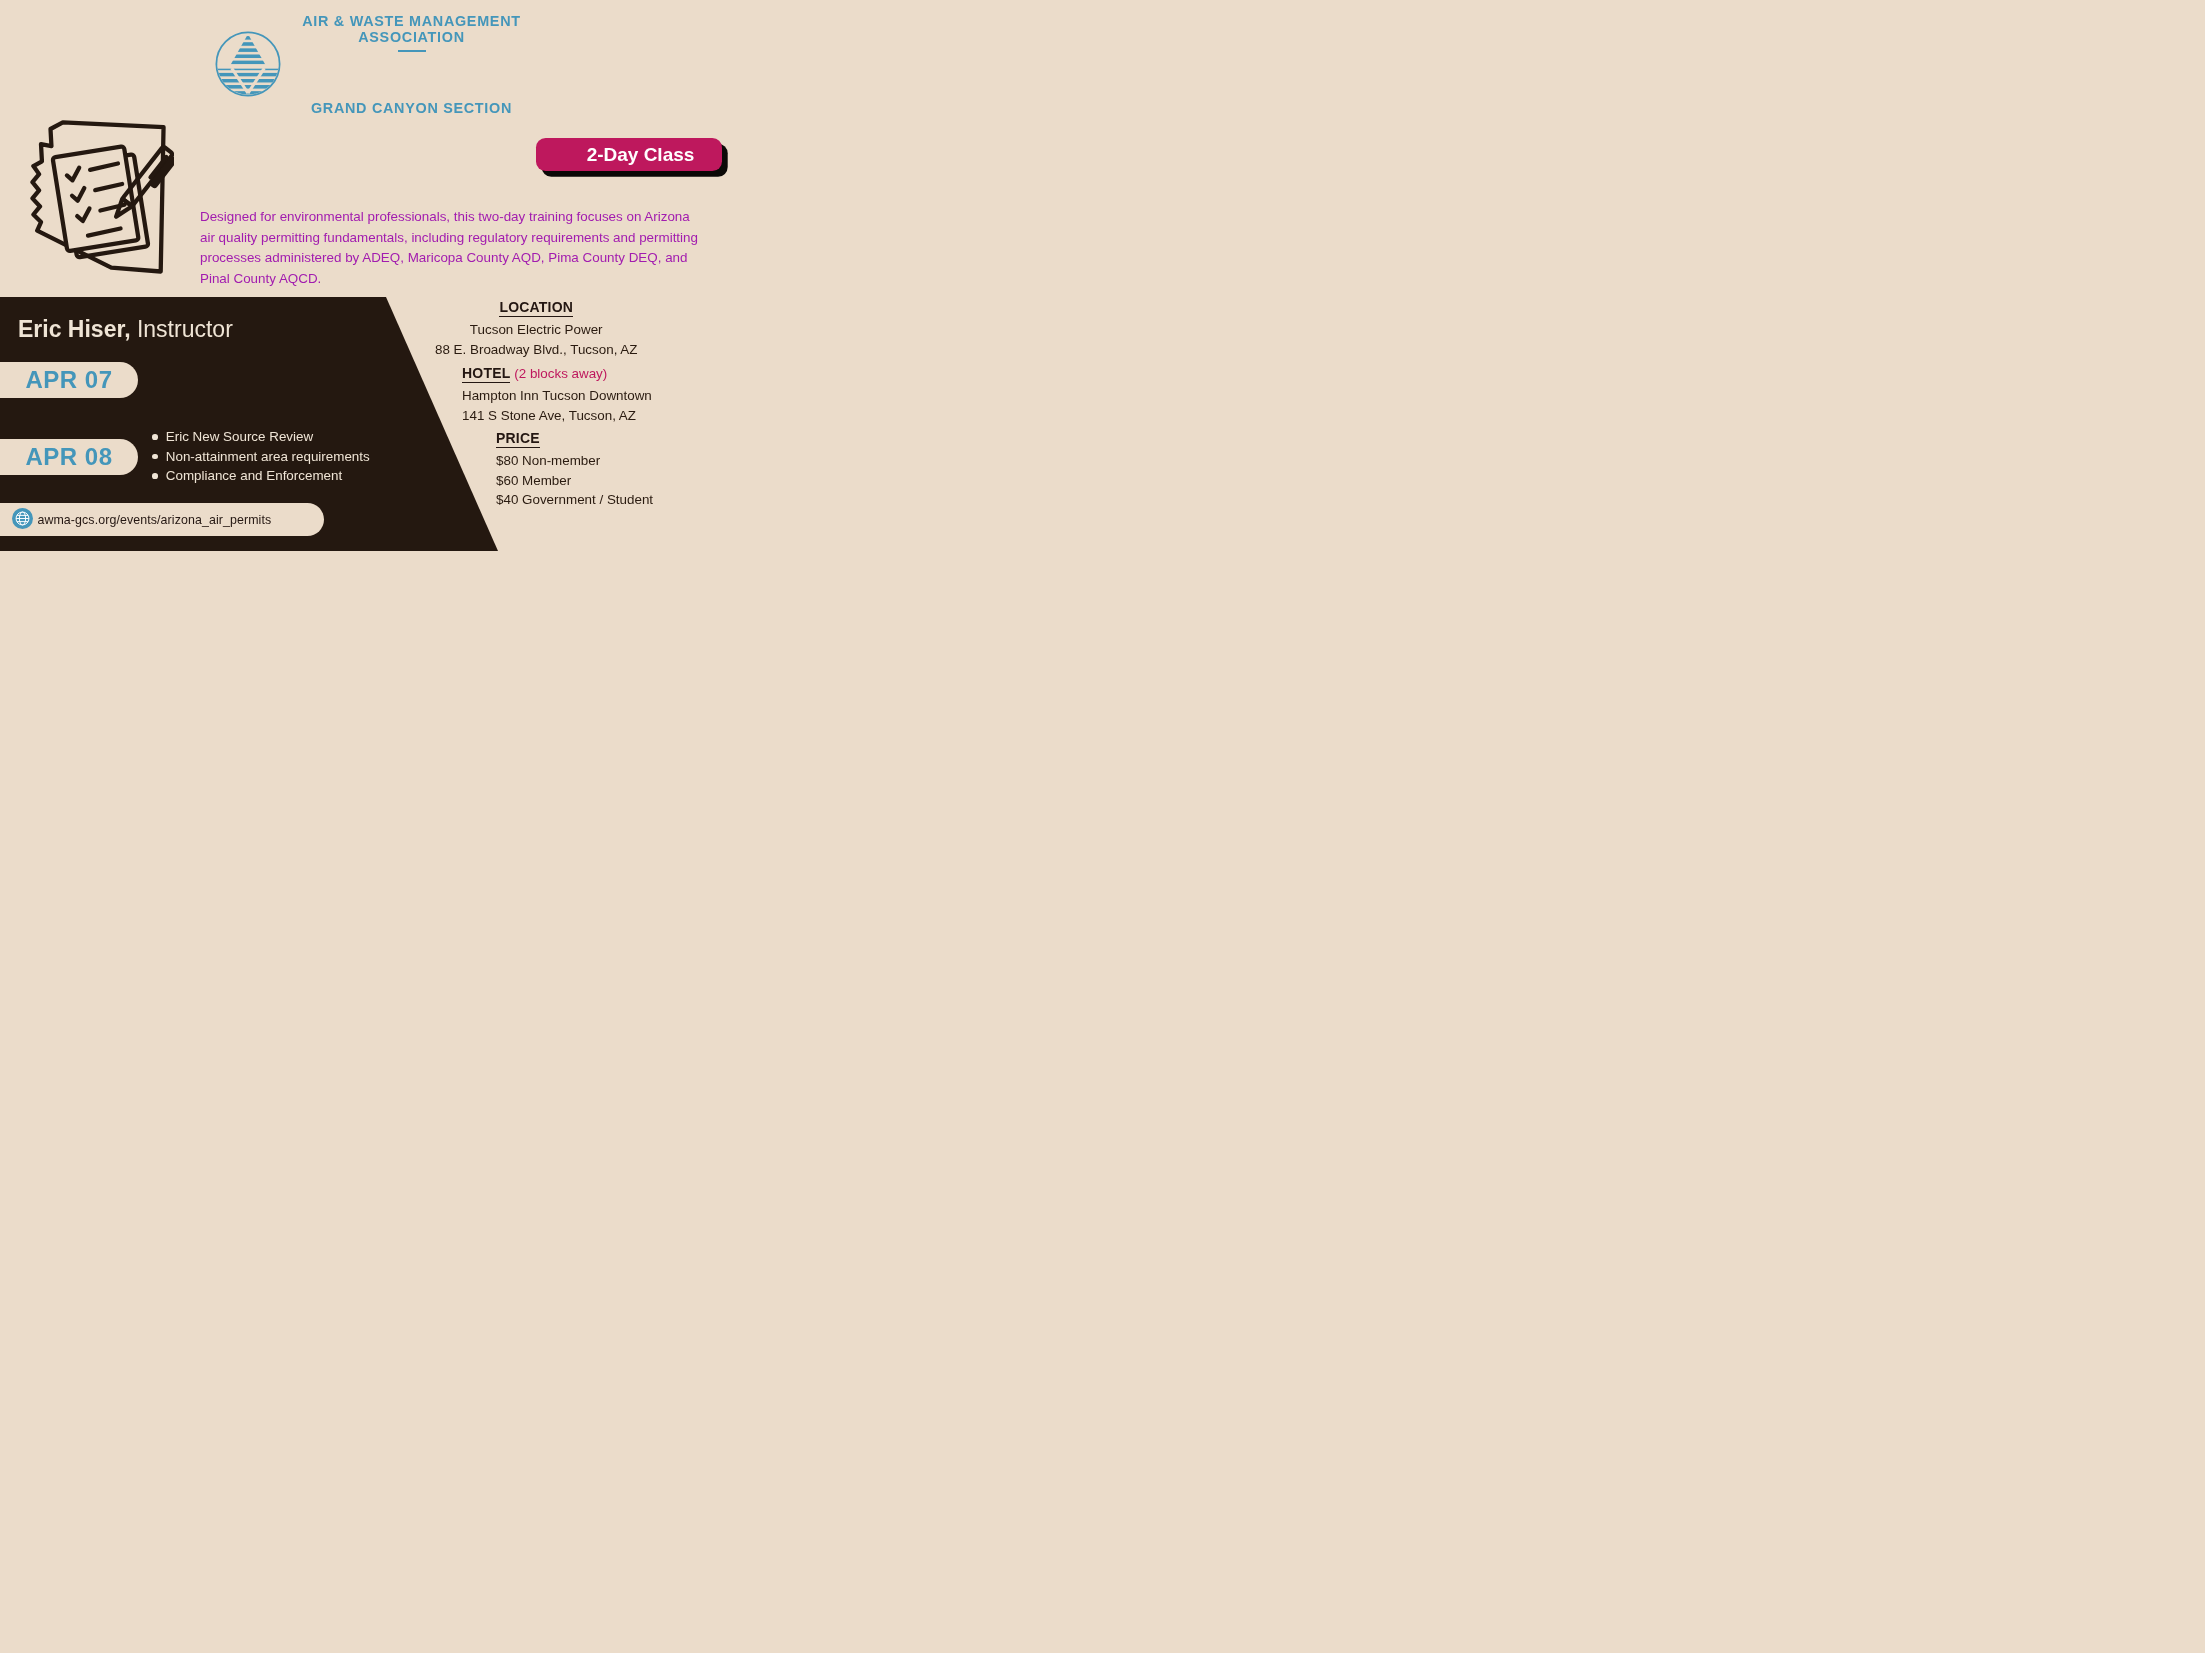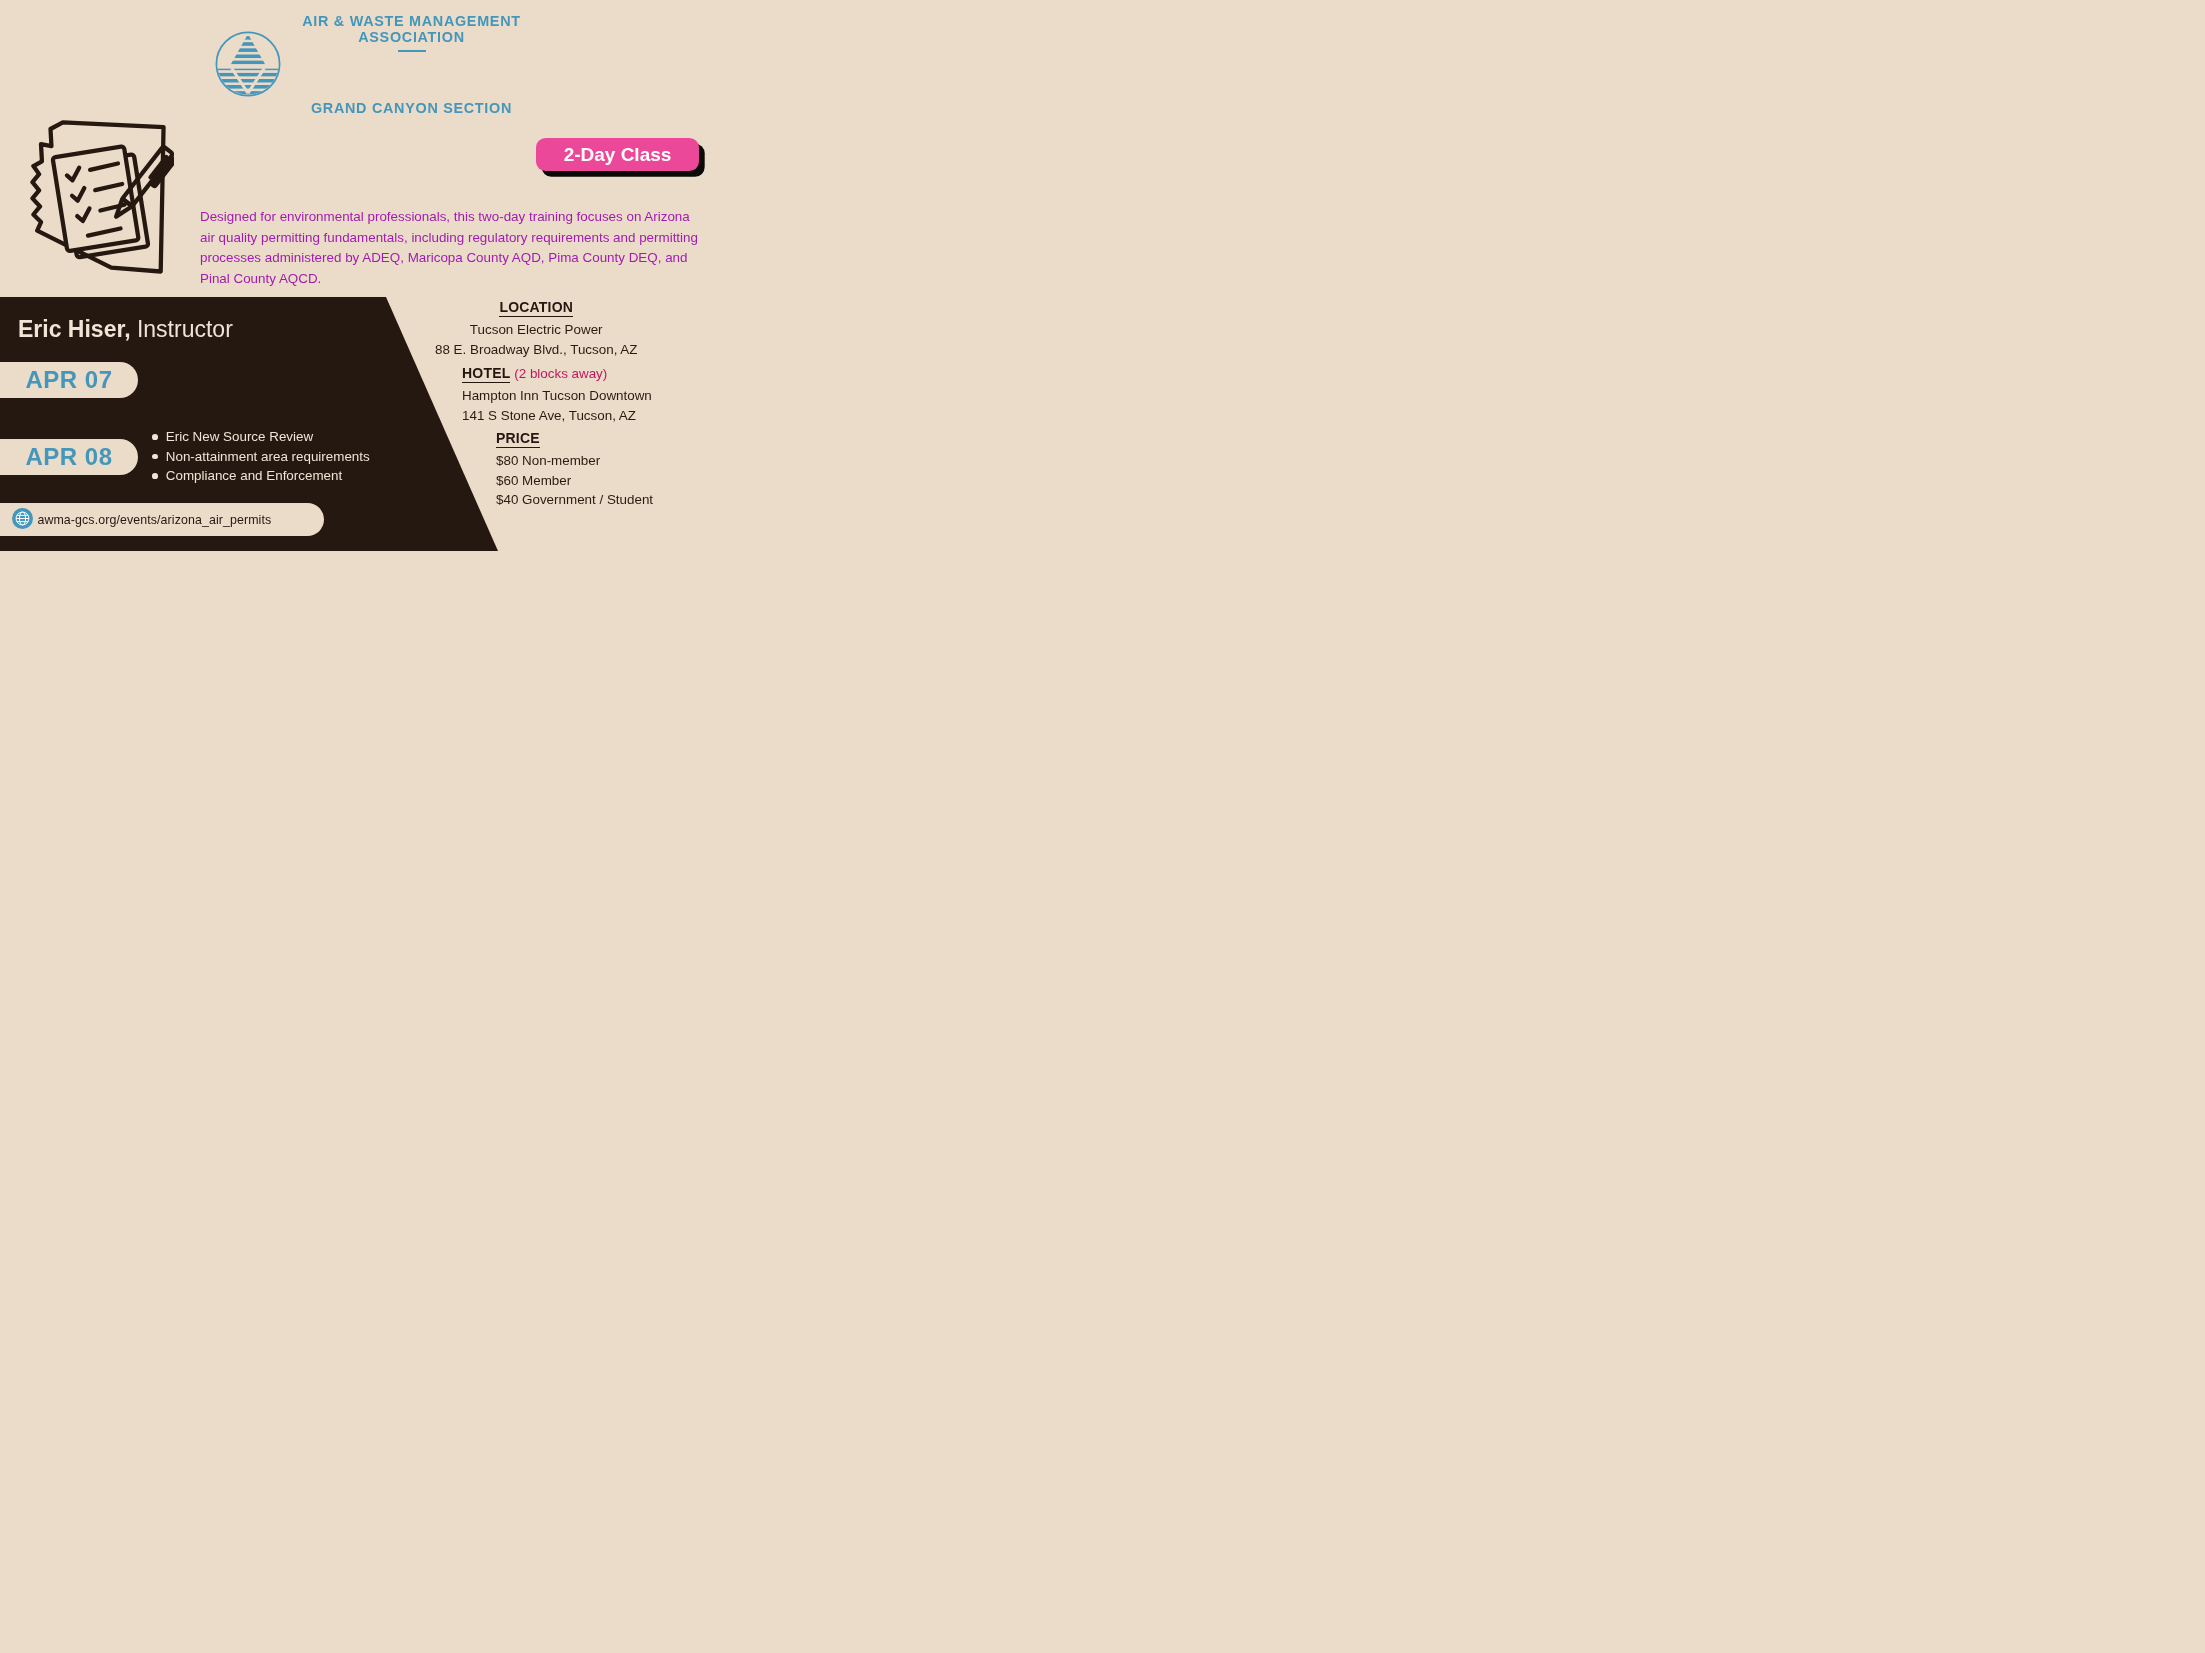--- a/index.html
+++ b/index.html
@@ -12,22 +12,22 @@
   
   .header{position:absolute;top:13.4px;left:0;right:0;display:flex;justify-content:center;align-items:center;gap:20px;}
   .org-text{color:#4496ba;text-align:center;font-weight:bold;}
   .org-line{font-size:14.4px;letter-spacing:0.7px;line-height:16px;}
   .org-divider{width:28px;height:2.4px;background:#4496ba;margin:4.3px auto;}
   .org-section{font-size:14.4px;letter-spacing:0.7px;margin-top:48px;}
   
   .az-icon{position:absolute;left:22px;top:114px;}
   .title{position:absolute;left:200px;top:112px;font-size:44px;font-weight:800;letter-spacing:-1px;line-height:42px;color:#201510;}
   .badge-wrap{position:absolute;left:536px;top:138px;}
-  .badge{width:163px;height:33px;background:#ec4899;border-radius:9.6px;box-shadow:5.7px 5.7px 0 #0b0907;
-         display:flex;align-items:center;justify-content:center;color:#ffffff;font-size:19px;font-weight:bold;}
+  .badge{width:163px;height:33px;background:#be185d;border-radius:9.6px;box-shadow:5.7px 5.7px 0 #0b0907;
+         display:flex;align-items:center;justify-content:center;color:#ffffff;font-size:19px;font-weight:bold;padding-left:23px;}
   .description{position:absolute;left:200px;top:207px;width:508px;font-size:13.4px;line-height:20.6px;color:#a21caf;}
   
   .dark-panel{position:absolute;inset:0;background:#241810;
     clip-path:polygon(0 297px,386px 297px,498px 551px,0 551px);}
   .instructor{position:absolute;left:18px;top:316px;font-size:23px;color:#efe4d5;}
   .instructor .name{font-weight:bold;}
   .date-pill{position:absolute;left:0;width:138px;height:36px;background:#ebdcca;border-radius:0 20px 20px 0;
     display:flex;align-items:center;justify-content:center;}
   .date-pill span{color:#4496ba;font-size:24px;font-weight:800;letter-spacing:0.5px;}
   .pill-apr07{top:362px;}

